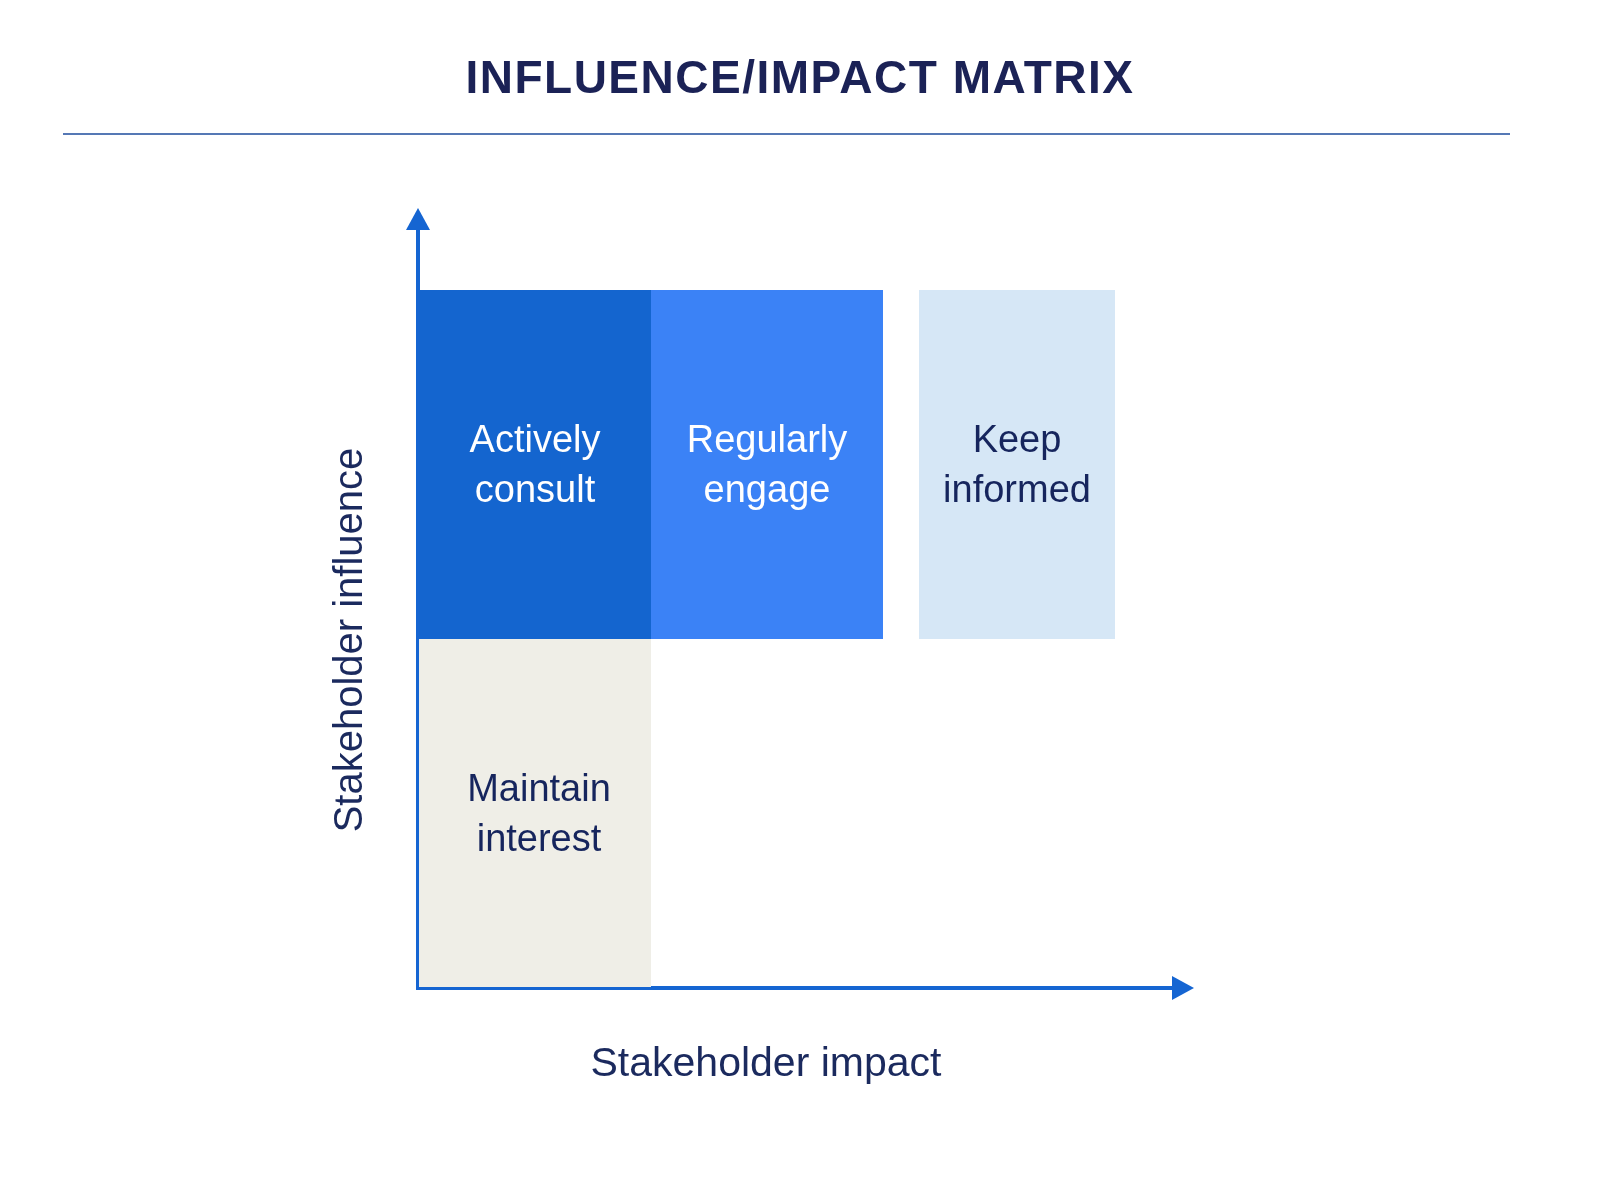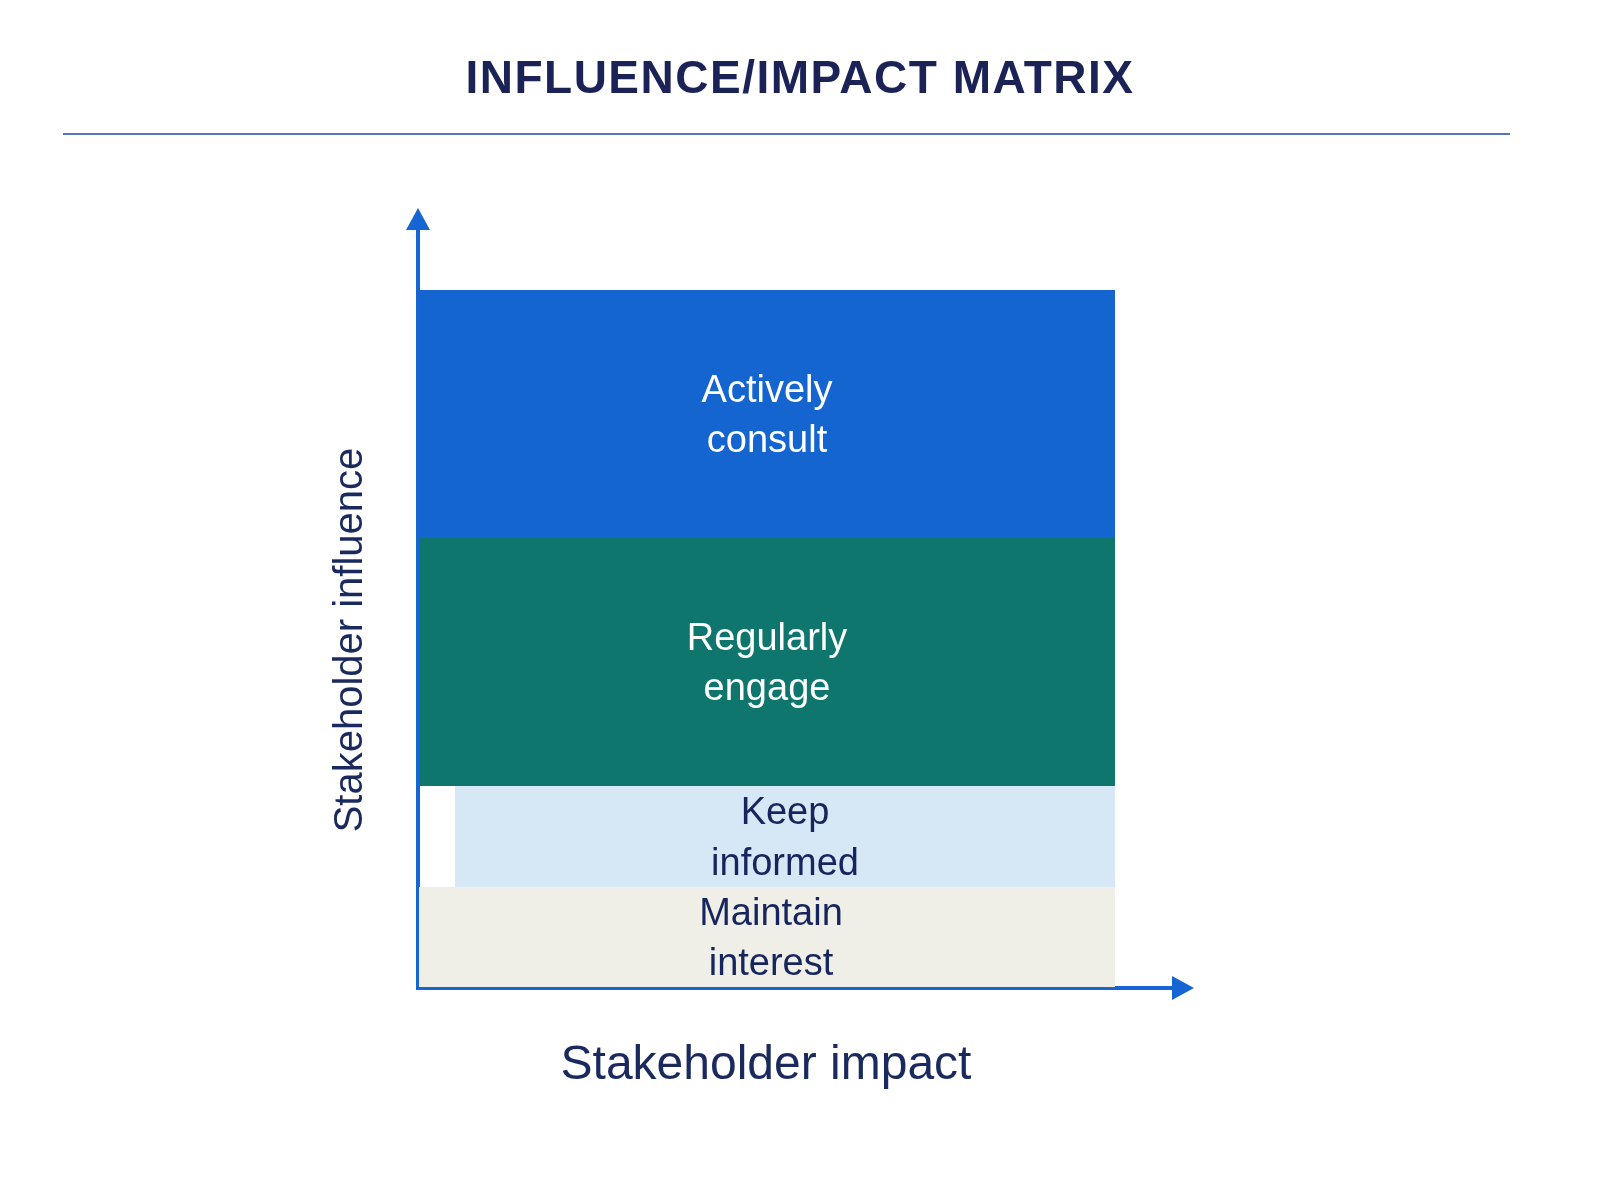--- a/index.html
+++ b/index.html
@@ -37,21 +37,21 @@
   }
 
   
   .matrix {
     position: absolute;
     left: 419px;
     top: 290px;
     width: 696px;
     height: 697px;
     display: grid;
-    grid-template-columns: 1fr;
+    grid-template-columns: 1fr 1fr 1fr;
     grid-template-rows: 1fr 1fr;
   }
   .quadrant {
     display: flex;
     align-items: center;
     justify-content: center;
     text-align: center;
   }
   .quadrant .q-label {
     font-size: 38px;
@@ -104,21 +104,21 @@
     white-space: nowrap;
     font-size: 40px;
     color: #1b2a5e;
   }
   .x-axis-label {
     position: absolute;
     left: 766px;
     top: 1062px;
     transform: translate(-50%, -50%);
     white-space: nowrap;
-    font-size: 48px;
+    font-size: 41px;
     color: #1b2a5e;
   }
 </style>
 </head>
 <body>
 
 <div class="canvas">
 
   <div class="page-title">INFLUENCE/IMPACT MATRIX</div>
 
@@ -126,21 +126,21 @@
 
   <div class="y-axis-line" style="background: rgb(21, 101, 210);"></div>
   <div class="y-axis-arrow" style="border-bottom-color: rgb(21, 101, 210);"></div>
   <div class="x-axis-line" style="background: rgb(21, 101, 210);"></div>
   <div class="x-axis-arrow" style="border-left-color: rgb(21, 101, 210);"></div>
 
   <div class="matrix">
     <div class="quadrant" style="background: rgb(20, 101, 207); color: rgb(255, 255, 255);">
       <div class="q-label">Actively consult</div>
     </div>
-    <div class="quadrant" style="background: #0f766e; color: rgb(255, 255, 255);">
+    <div class="quadrant" style="background: #3b82f6; color: rgb(255, 255, 255);">
       <div class="q-label">Regularly engage</div>
     </div>
     <div class="quadrant" style="background: rgb(214, 231, 246); color: rgb(22, 37, 93); margin-left: 36px;">
       <div class="q-label">Keep informed</div>
     </div>
     <div class="quadrant" style="background: rgb(239, 238, 231); color: rgb(22, 37, 93); padding-left: 8px;">
       <div class="q-label">Maintain interest</div>
     </div>
   </div>
 

